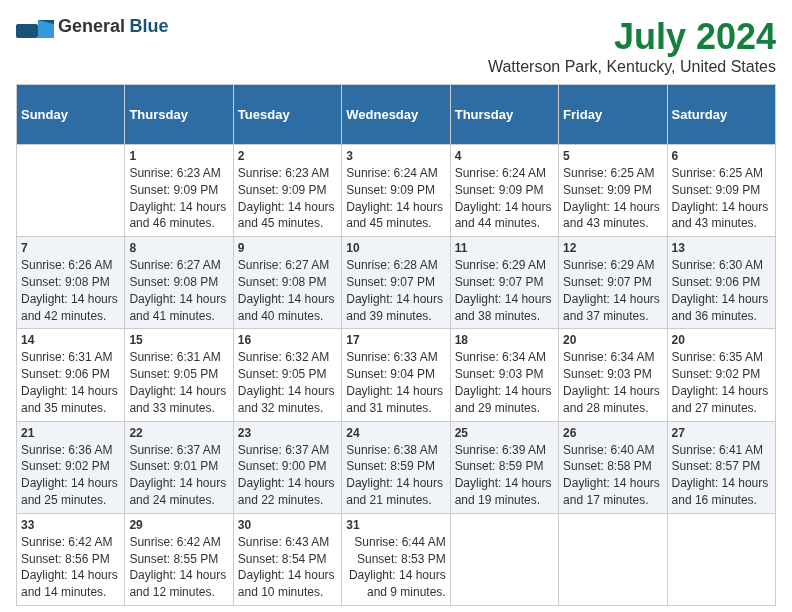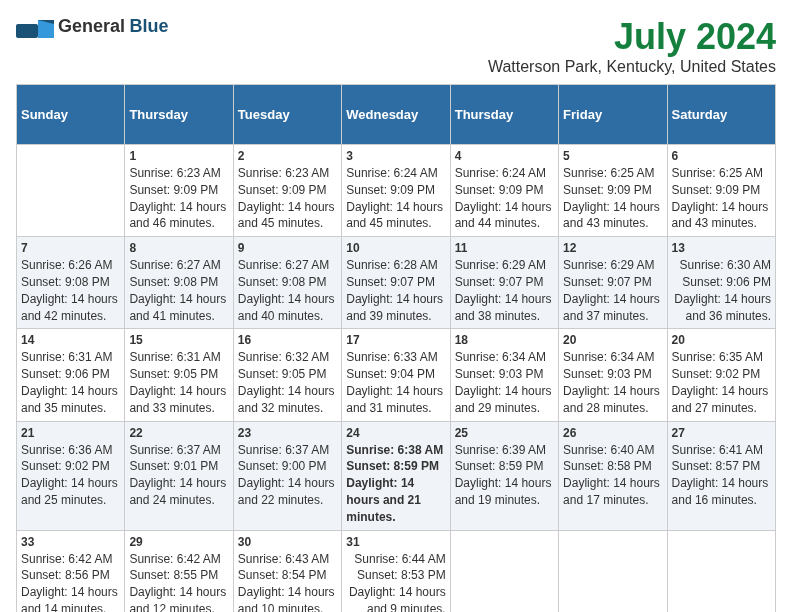--- a/index.html
+++ b/index.html
@@ -189,21 +189,21 @@
 Daylight: 14 hours and 38 minutes.</div>
         </td>
         <td>
           <span class="day-num">12</span>
           <div class="day-info" style="white-space: pre-line;">Sunrise: 6:29 AM
 Sunset: 9:07 PM
 Daylight: 14 hours and 37 minutes.</div>
         </td>
         <td>
           <span class="day-num">13</span>
-          <div class="day-info" style="white-space: pre-line; text-align: right;">Sunrise: 6:30 AM
+          <div class="day-info" style="white-space: pre-line;">Sunrise: 6:30 AM
 Sunset: 9:06 PM
 Daylight: 14 hours and 36 minutes.</div>
         </td>
       </tr>
       <tr>
         <td>
           <span class="day-num">14</span>
           <div class="day-info" style="white-space: pre-line;">Sunrise: 6:31 AM
 Sunset: 9:06 PM
 Daylight: 14 hours and 35 minutes.</div>
@@ -259,21 +259,21 @@
 Daylight: 14 hours and 24 minutes.</div>
         </td>
         <td>
           <span class="day-num">23</span>
           <div class="day-info" style="white-space: pre-line;">Sunrise: 6:37 AM
 Sunset: 9:00 PM
 Daylight: 14 hours and 22 minutes.</div>
         </td>
         <td>
           <span class="day-num">24</span>
-          <div class="day-info" style="white-space: pre-line; font-weight: bold;">Sunrise: 6:38 AM
+          <div class="day-info" style="white-space: pre-line;">Sunrise: 6:38 AM
 Sunset: 8:59 PM
 Daylight: 14 hours and 21 minutes.</div>
         </td>
         <td>
           <span class="day-num">25</span>
           <div class="day-info" style="white-space: pre-line;">Sunrise: 6:39 AM
 Sunset: 8:59 PM
 Daylight: 14 hours and 19 minutes.</div>
         </td>
         <td>

